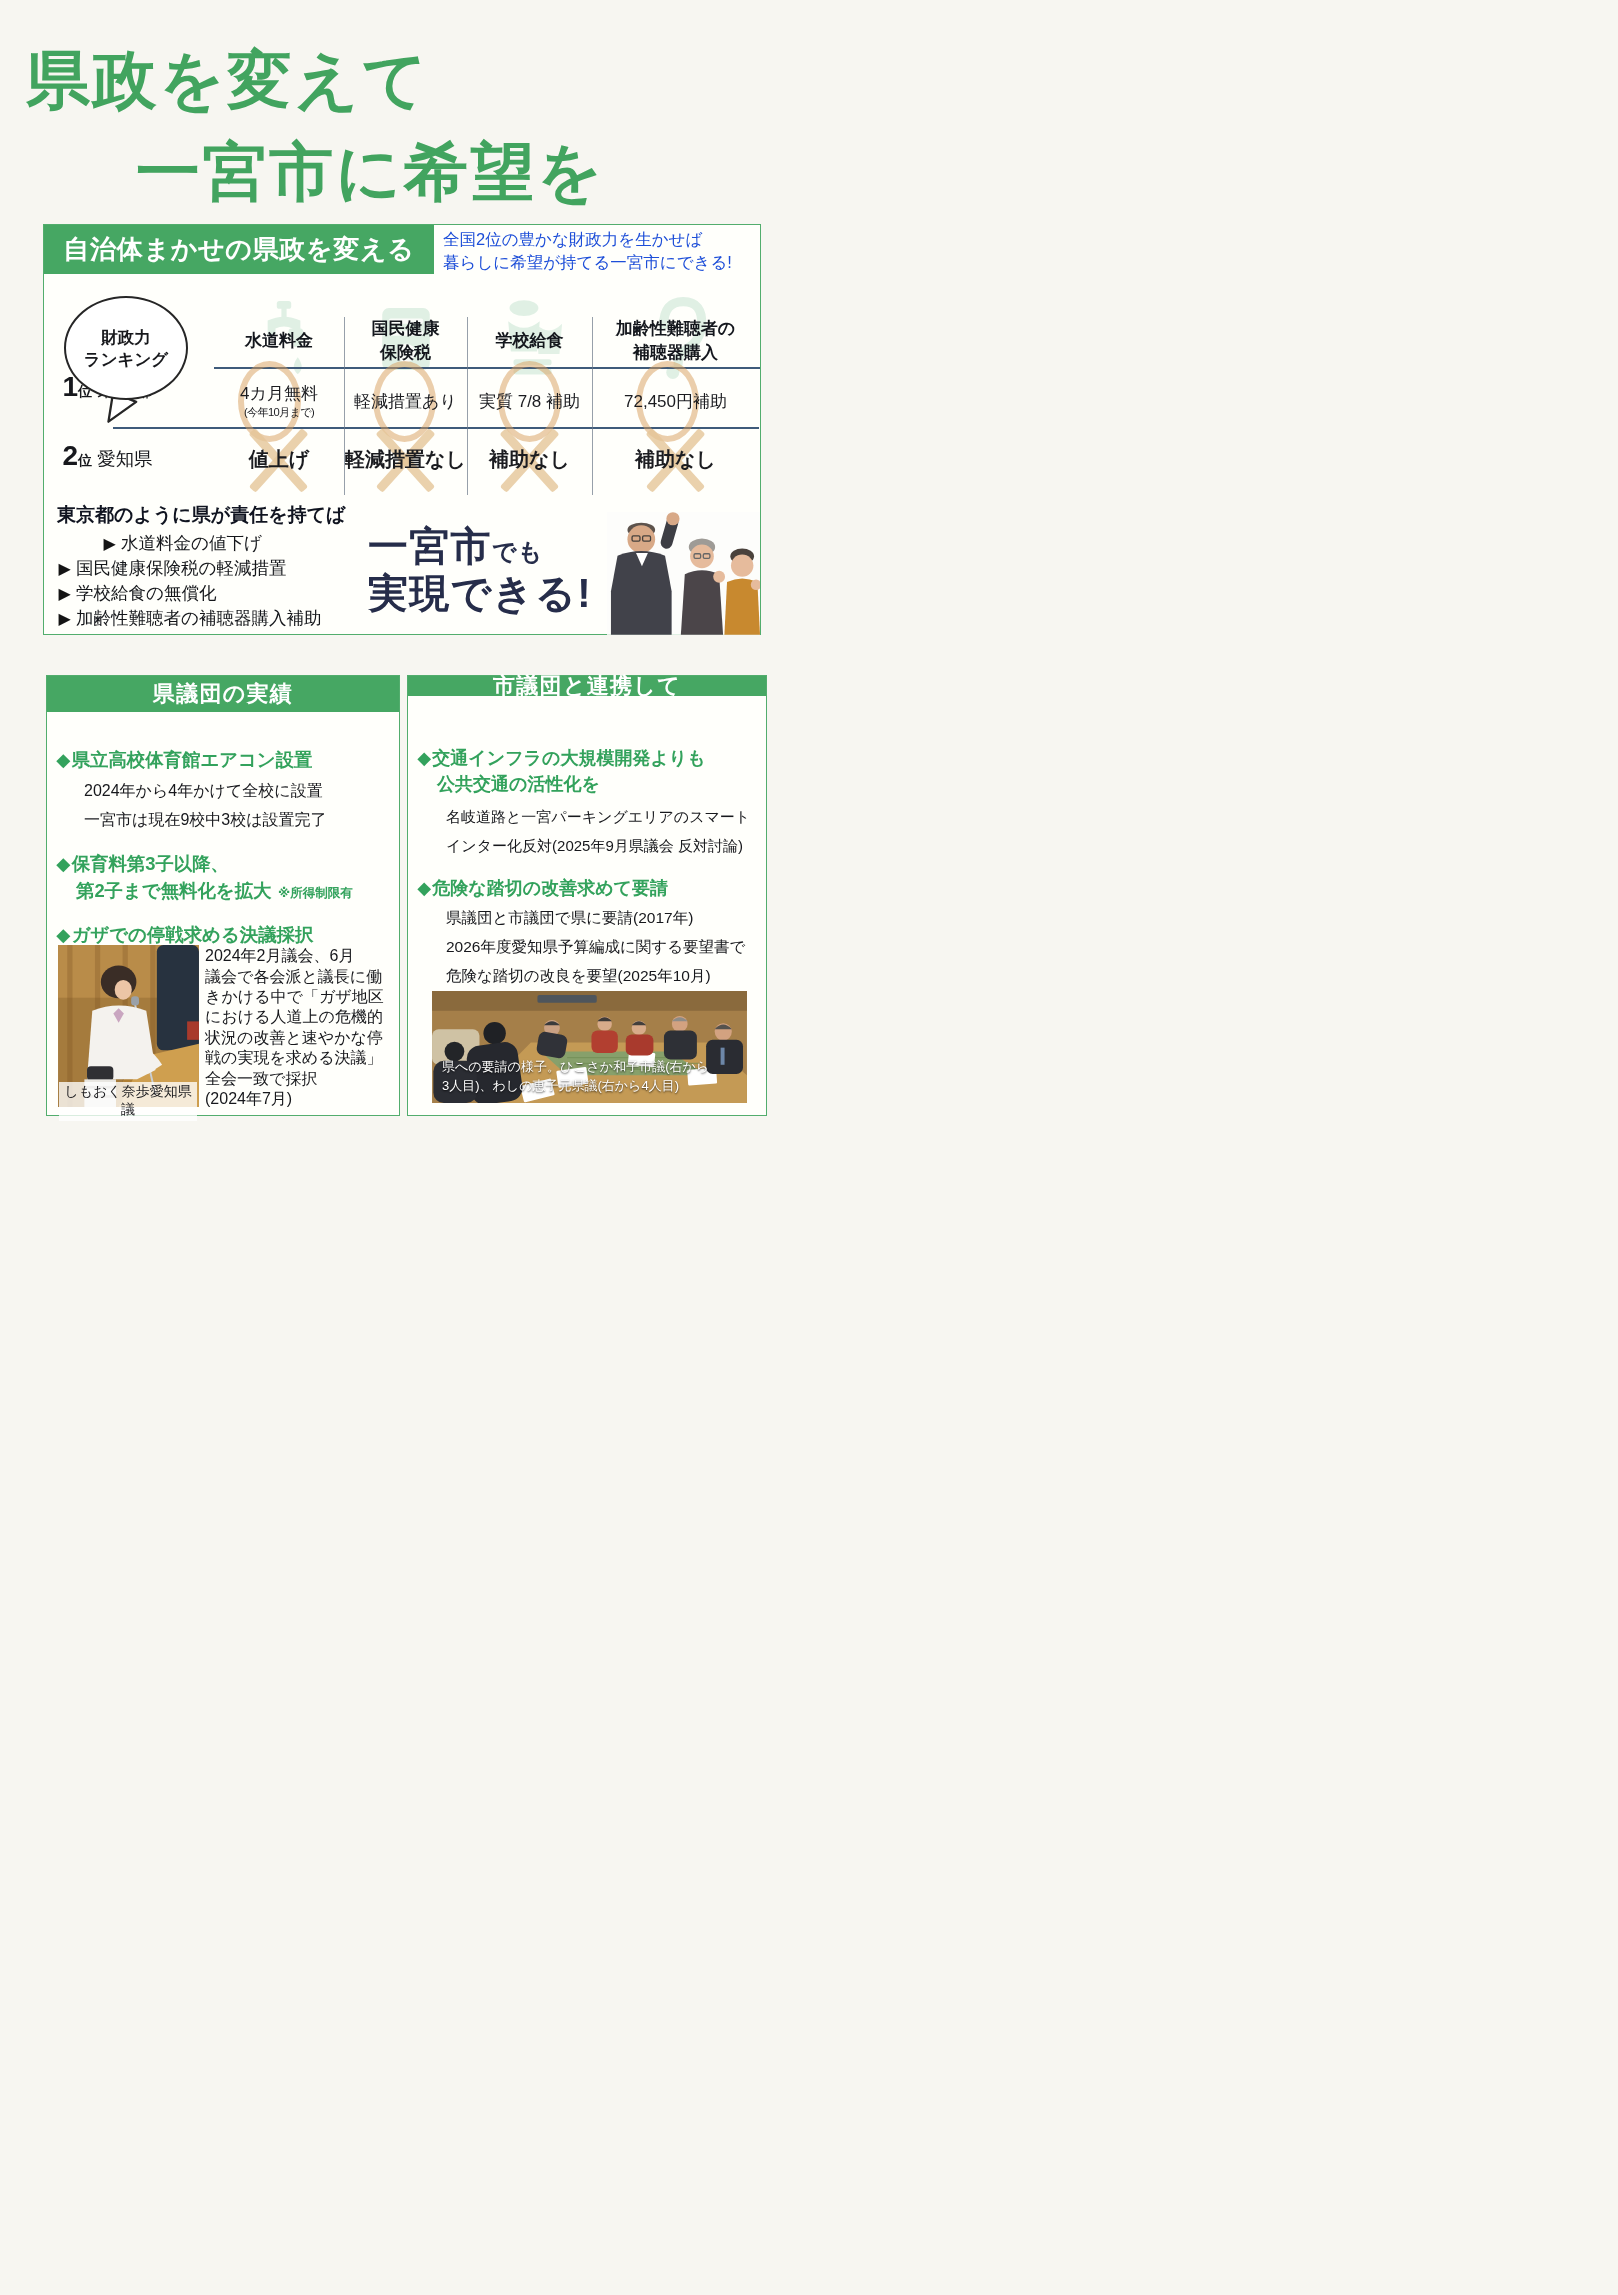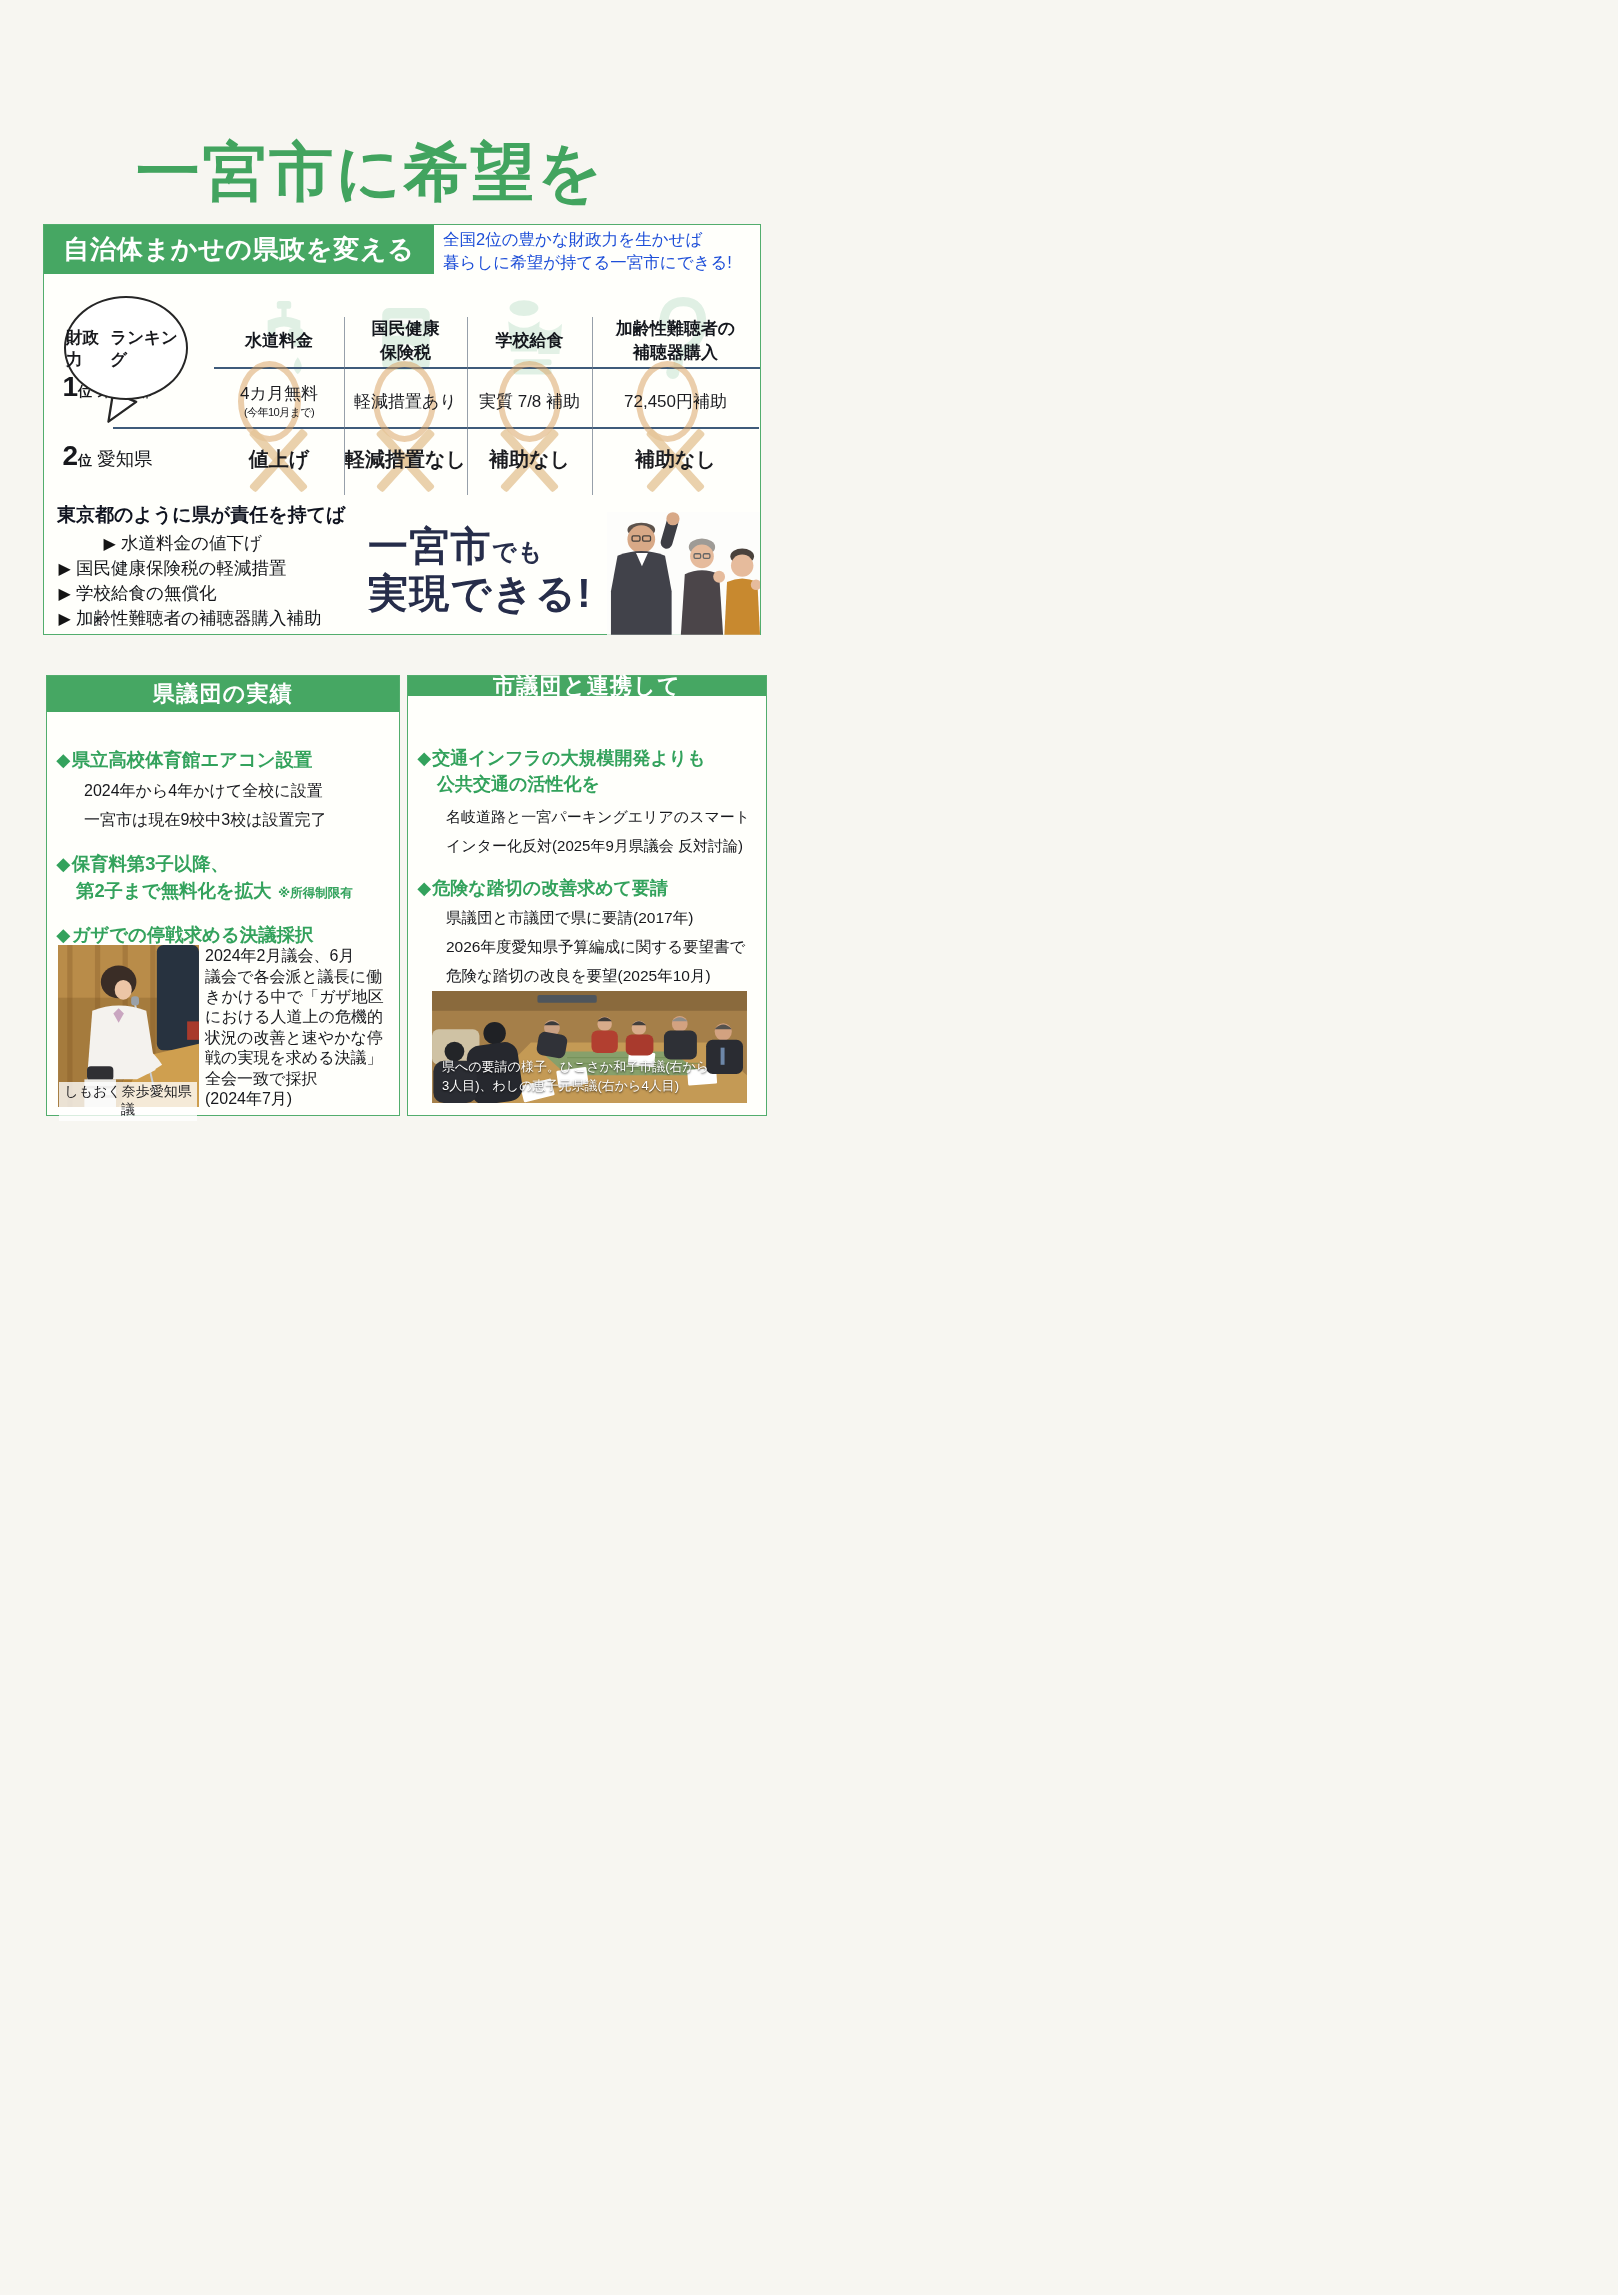--- a/index.html
+++ b/index.html
@@ -6,22 +6,22 @@
   .page{position:relative;width:809px;height:1148px;background:#f7f6f1;overflow:hidden;
         font-family:"Liberation Sans","DejaVu Sans",sans-serif;color:#17181c;}
   .abs{position:absolute;}
   
   .title-line{font-weight:bold;color:#42a45f;font-size:64px;letter-spacing:2.6px;white-space:nowrap;}
   
   .gbox{position:absolute;background:#fffffb;border:1.3px solid #52ad6d;box-sizing:border-box;}
   .gbar{position:absolute;background:#46a763;color:#fff;font-weight:bold;display:flex;align-items:center;justify-content:center;white-space:nowrap;}
   
   .lead-line{font-size:16.5px;font-weight:500;line-height:23px;color:#1d4ed8;white-space:nowrap;}
-  .bubble{position:absolute;border:2.6px solid #262626;border-radius:50%;background:#fff;display:flex;flex-direction:row;
-          align-items:center;justify-content:center;font-weight:bold;font-size:16.5px;line-height:22px;z-index:3;}
+  .bubble{position:absolute;border:2.6px solid #262626;border-radius:50%;background:#fff;display:flex;flex-direction:column;
+          align-items:center;justify-content:center;font-weight:bold;font-size:16.5px;line-height:22px;text-align:center;z-index:3;}
   .col-h{position:absolute;text-align:center;font-weight:bold;font-size:17px;line-height:24px;color:#14171d;z-index:2;}
   .cell{position:absolute;text-align:center;color:#1b1c20;z-index:2;}
   .cell .main{font-size:17px;white-space:nowrap;}
   .cell .sub{font-size:11.2px;white-space:nowrap;letter-spacing:-0.7px;}
   .cell2 .main{font-size:20px;font-weight:bold;white-space:nowrap;}
   .rank{position:absolute;white-space:nowrap;z-index:2;}
   .rank .num{font-size:28px;font-weight:bold;}
   .rank .unit{font-size:14px;font-weight:bold;}
   .rank .region{font-size:18.4px;margin-left:5.3px;}
   .hline{position:absolute;background:#3f5b7a;height:2px;z-index:1;}
@@ -42,20 +42,21 @@
   .blk{position:absolute;color:#17181c;white-space:nowrap;text-align:right;}
   .note{font-size:12.5px;color:#33a25c;font-weight:bold;margin-left:6.6px;}
   .caption-dark{position:absolute;background:rgba(255,255,255,.78);color:#1b1b1e;font-size:14px;text-align:center;z-index:2;padding:1.3px 0;}
   .caption-light{position:absolute;color:#fff;font-size:13px;line-height:19px;z-index:2;white-space:nowrap;text-shadow:0 0.7px 2px rgba(0,0,0,.8);}
 </style>
 </head>
 <body>
 
 <div class="page">
 
+  <div class="abs title-line" style="left:26px;top:37px;">県政を変えて</div>
   <div class="abs title-line" style="left:136px;top:129px;">一宮市に希望を</div>
 
   <div class="gbox" style="left:43px;top:224px;width:718px;height:411px;">
 
     <div class="gbar" style="left:0;top:0;width:390px;height:49px;font-size:26px;letter-spacing:0.7px;">自治体まかせの県政を変える</div>
 
     <div class="abs" style="left:399px;top:2.6px;">
       <div class="lead-line">全国2位の豊かな財政力を生かせば</div>
       <div class="lead-line">暮らしに希望が持てる一宮市にできる!</div>
     </div>

